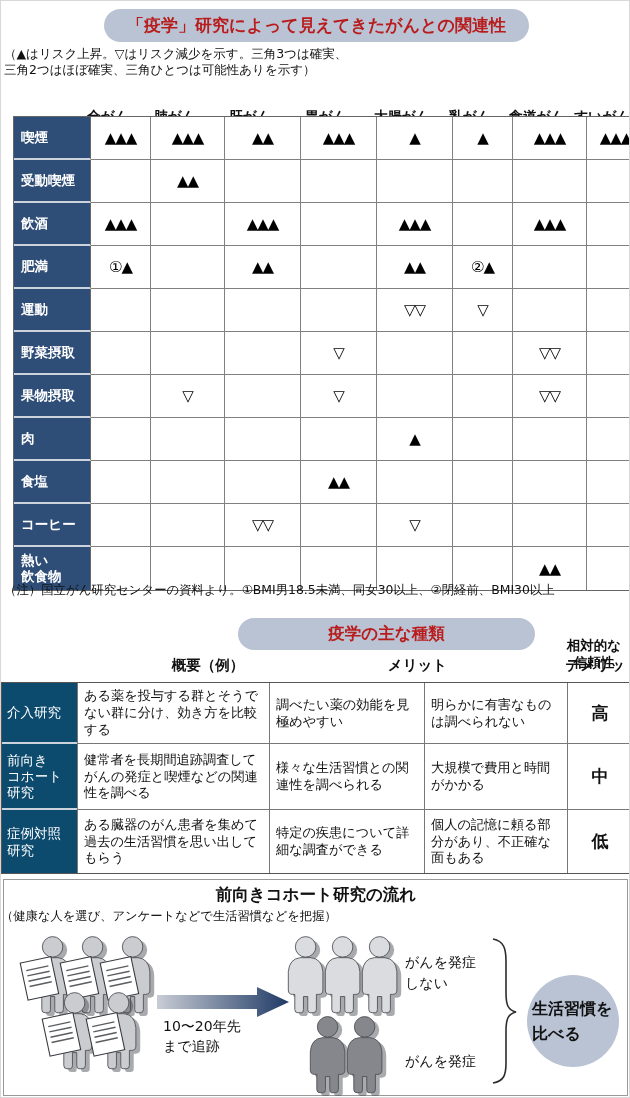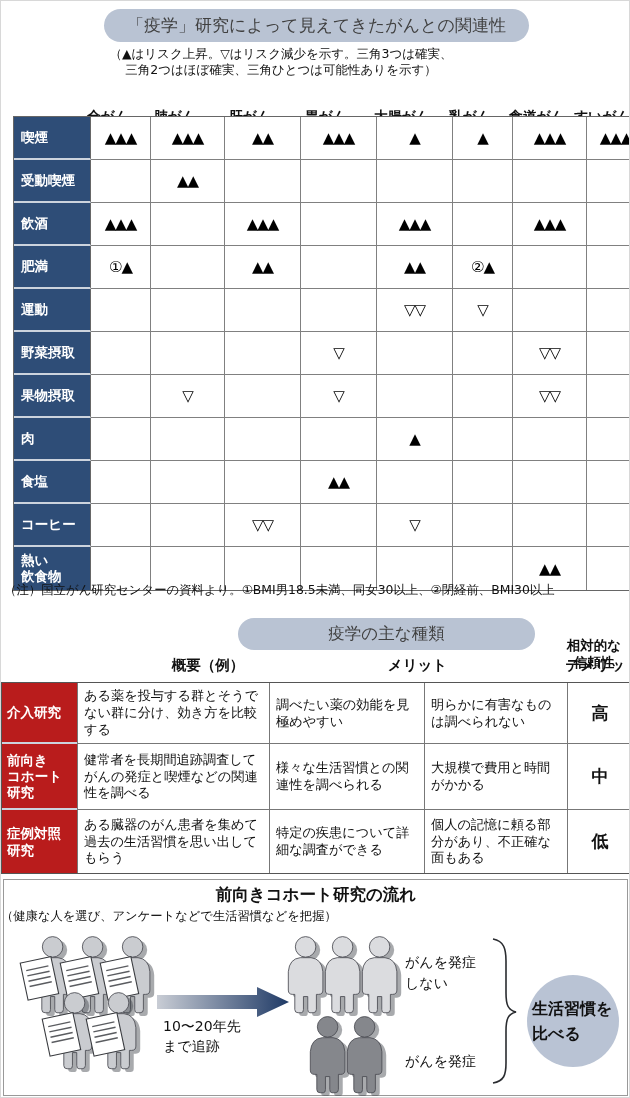--- a/index.html
+++ b/index.html
@@ -4,26 +4,26 @@
 <style>
   html,body { margin:0; padding:0; background:#f4f4f4; }
   .sheet {
     position:relative; width:630px; height:1098px; margin:0 auto;
     background:#fff; border:1px solid #d8d8d8; box-sizing:border-box;
     font-family:"DejaVu Sans", sans-serif; color:#111; overflow:hidden;
   }
   .abs { position:absolute; }
   .pill {
     background:#b9c3d3; border-radius:17px; display:flex;
-    align-items:center; justify-content:center; font-weight:normal; color:#404040;
+    align-items:center; justify-content:center; font-weight:bold; color:#b91c1c;
   }
   #risk-pill  { left:103px; top:8px;  width:425px; height:33px; font-size:17px; }
   #types-pill { left:237px; top:617px; width:297px; height:32px; font-size:16.5px; }
   .legend {
-    top:45px; left:12px; width:536px; text-align:center;
+    top:45px; left:3px; width:536px; 
     font-size:12.5px; line-height:16px; white-space:pre-line;
   }
   
   .riskcols { grid-template-columns:77px 60px 74px 76px 76px 76px 60px 74px 57px; }
   #risk-headers {
     top:86px; left:0; width:630px; height:26px; display:grid;
     align-items:end; font-weight:bold; font-size:13.8px; text-align:center;margin-top:13px;
   }
   #risk-grid {
     top:115px; left:12px; width:630px; display:grid; grid-auto-rows:43px;
@@ -53,21 +53,21 @@
   #types-headers {
     top:655px; left:0; width:630px; display:grid;
     font-weight:bold; font-size:14.5px; text-align:center;gap:36px;
   }
   #types-grid {
     top:681px; left:0; width:630px; display:grid;
     grid-template-rows:61px 66px 63px;
     border:1px solid #555; box-sizing:border-box;
   }
   .tlabel {
-    background:#b91c1c; color:#fff; font-weight:bold; font-size:13.5px;
+    background:#0c4a6e; color:#fff; font-weight:normal; font-size:13.5px;
     display:flex; align-items:center; padding-left:5px; box-sizing:border-box;
     border-bottom:2px solid #ccd3dd; white-space:pre-line; line-height:1.2;
   }
   .tcell {
     font-size:13.2px; line-height:1.28; padding:4px 4px 3px 6px;
     border-left:1px solid #777; border-bottom:1px solid #777;
     display:flex; align-items:center; box-sizing:border-box;
   }
   .trel {
     font-size:17px; font-weight:bold; display:flex; align-items:center;

